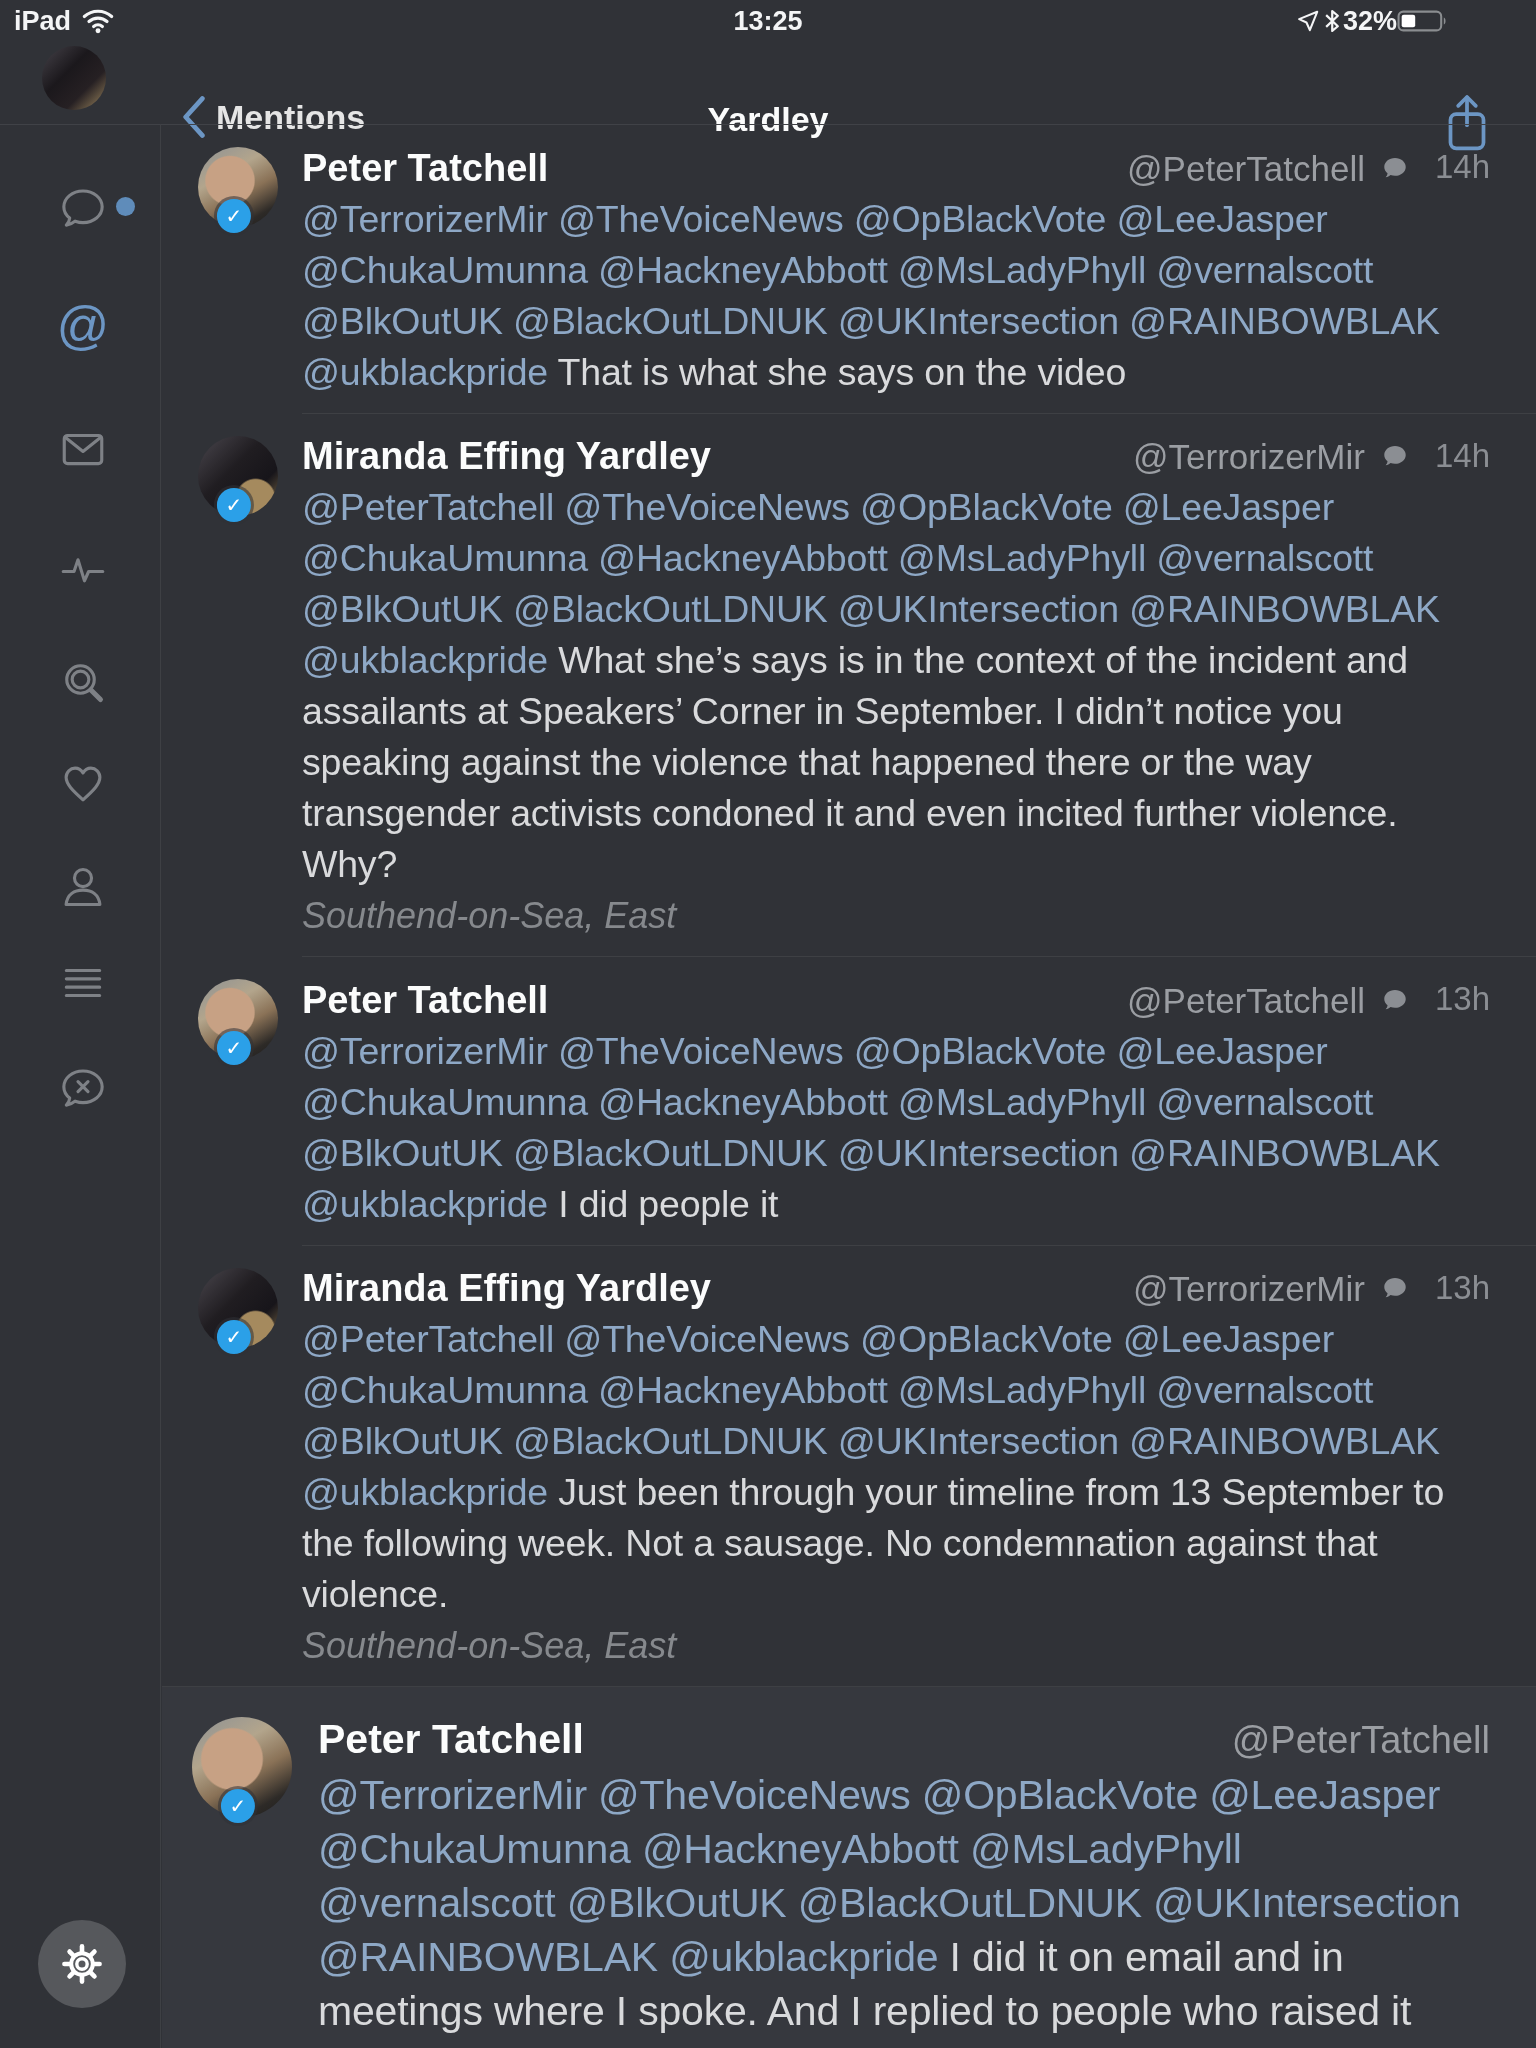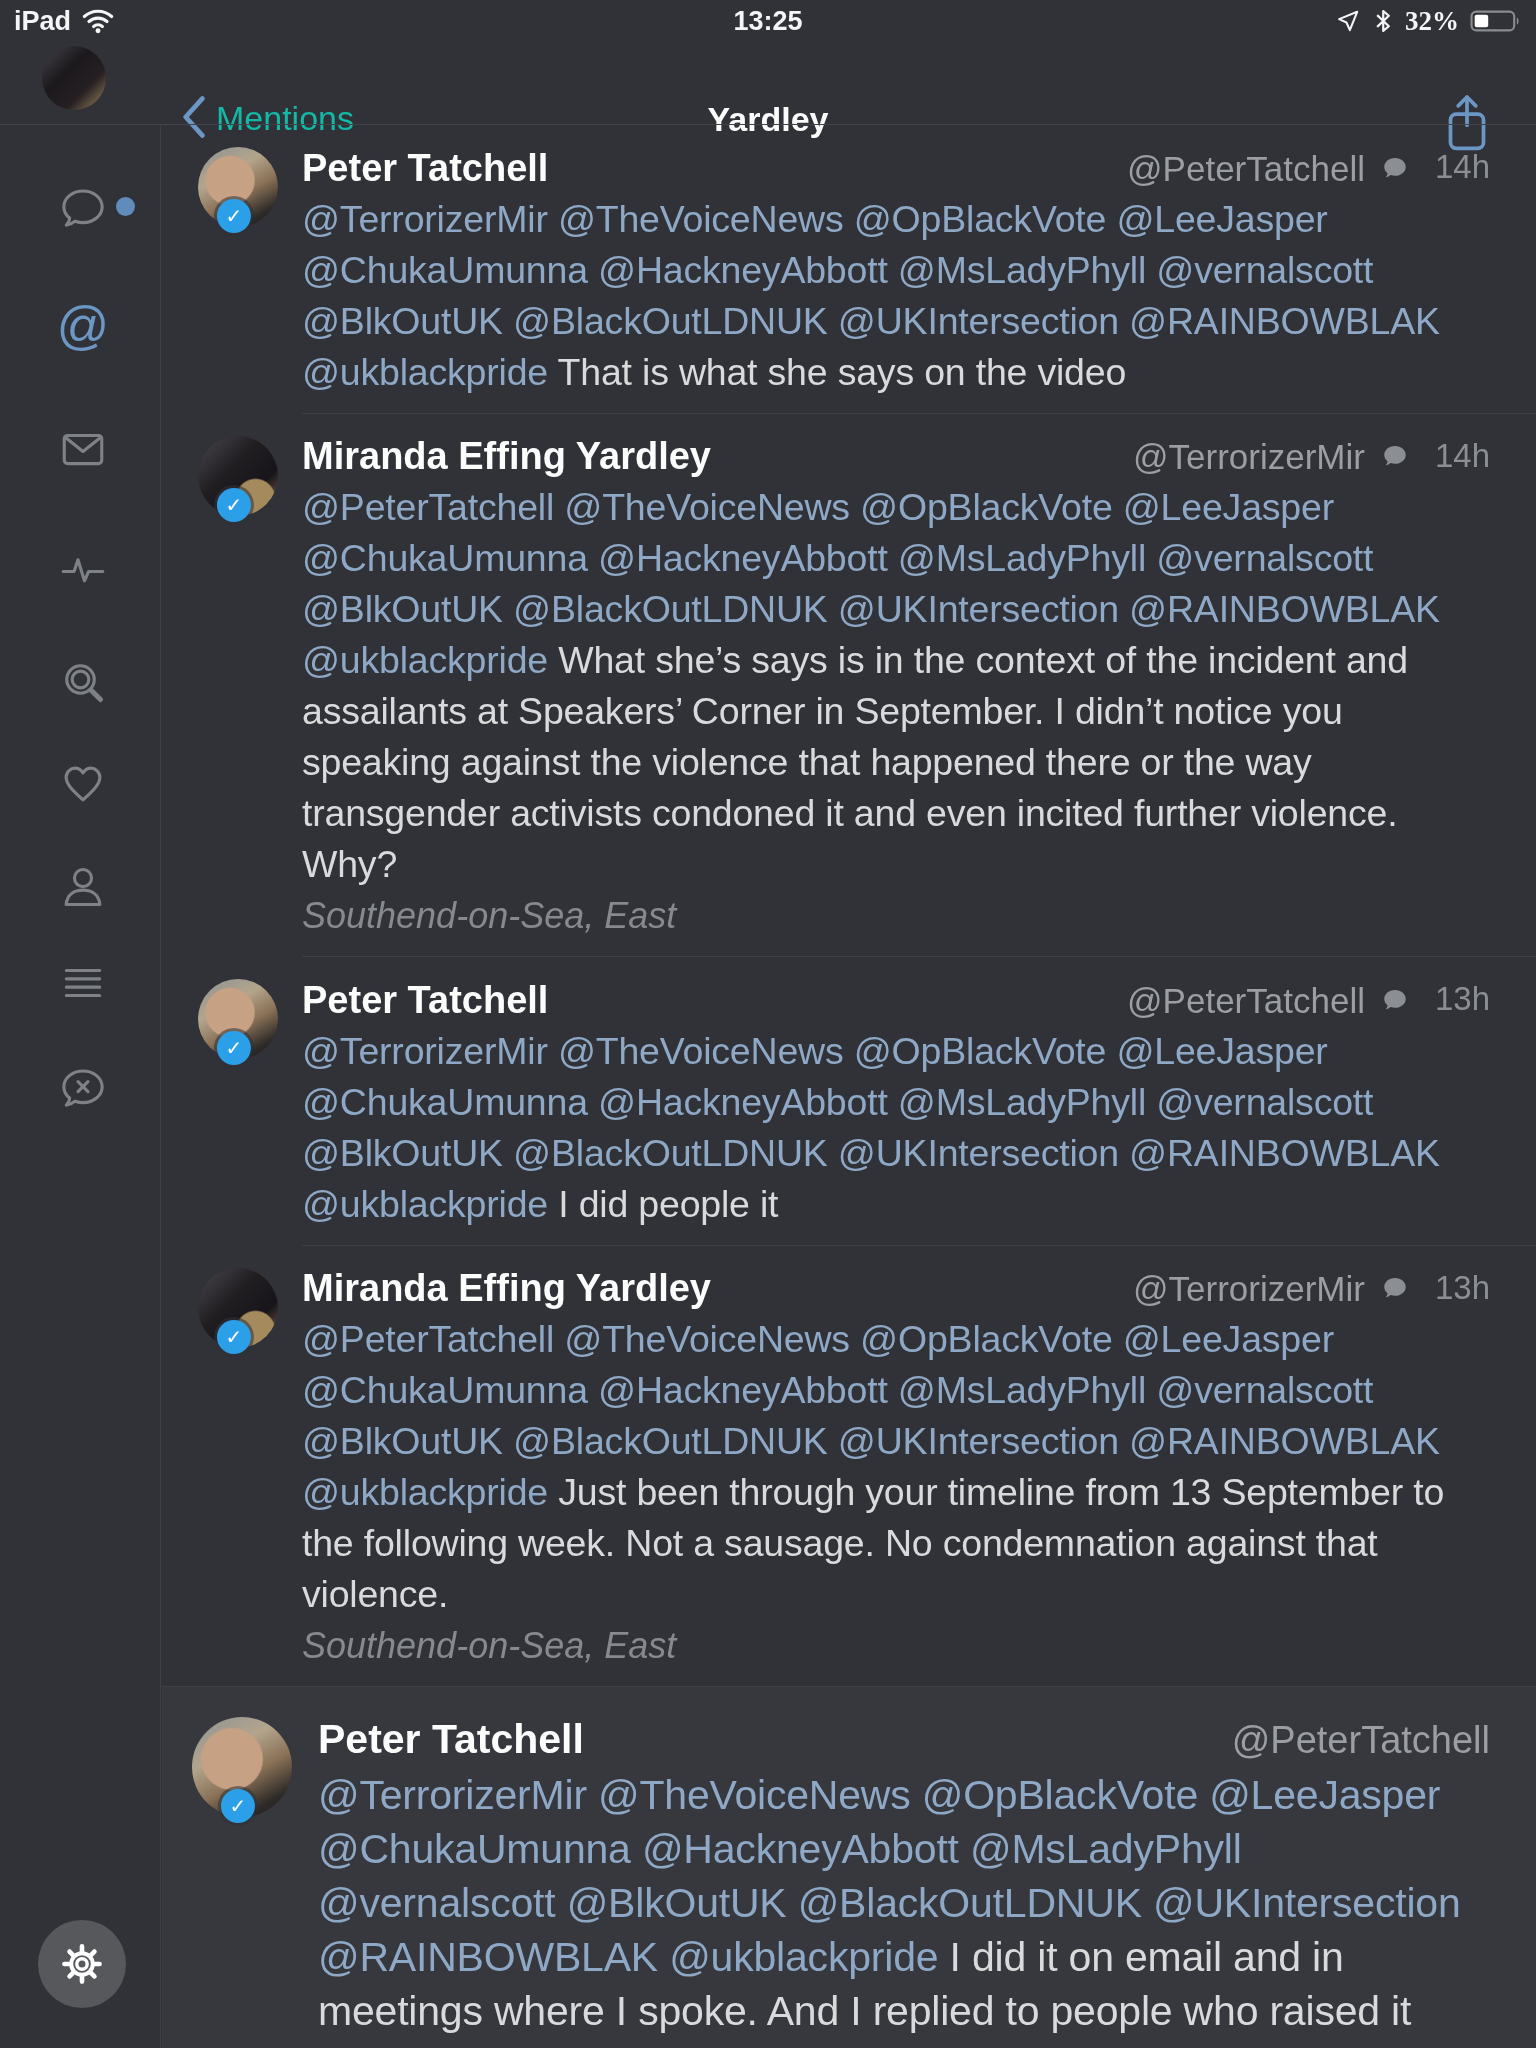--- a/index.html
+++ b/index.html
@@ -12,30 +12,30 @@
     color:#d9dadc;
   }
   
   .status-bar{
     position:absolute; top:0; left:0; right:0; height:42px;
     display:flex; align-items:center;
     padding:14px 14px; color:#f4f5f6; font-size:27px; font-weight:600;
   }
   .sb-left{ display:flex; align-items:center; gap:10px; width:300px;}
   .sb-center{ flex:1; text-align:center; }
-  .sb-right{ display:flex; align-items:center; gap:11px; width:300px; justify-content:flex-end;font-family:Liberation Serif, serif;}
+  .sb-right{ display:flex; align-items:center; gap:0; width:300px; justify-content:center;}
   .sb-right .pct{ font-weight:600; }
   
   .navbar{
     position:absolute; top:42px; left:0; right:0; height:82px;
   }
   .nav-divider{ position:absolute; top:124px; left:0; right:0; height:1px; background:#404247;}
   .back-btn{
-    position:absolute; left:182px; top:54px; display:flex; align-items:flex-end; gap:10px;
-    color:#14b8a6; font-size:34px; cursor:pointer;
+    position:absolute; left:182px; top:54px; display:flex; align-items:center; gap:10px;
+    color:#e5e5e5; font-size:34px; cursor:pointer;font-weight:bold;
   }
   .nav-title{
     position:absolute; left:0; right:0; top:58px; text-align:center;
     color:#fbfcfc; font-size:34px; font-weight:700;
   }
   .share-btn{ position:absolute; right:42px; top:48px; width:54px; height:66px; cursor:pointer;}
   
   .sidebar{
     position:absolute; top:124px; left:0; bottom:0; width:161px;
     border-right:1px solid #3e4044;

